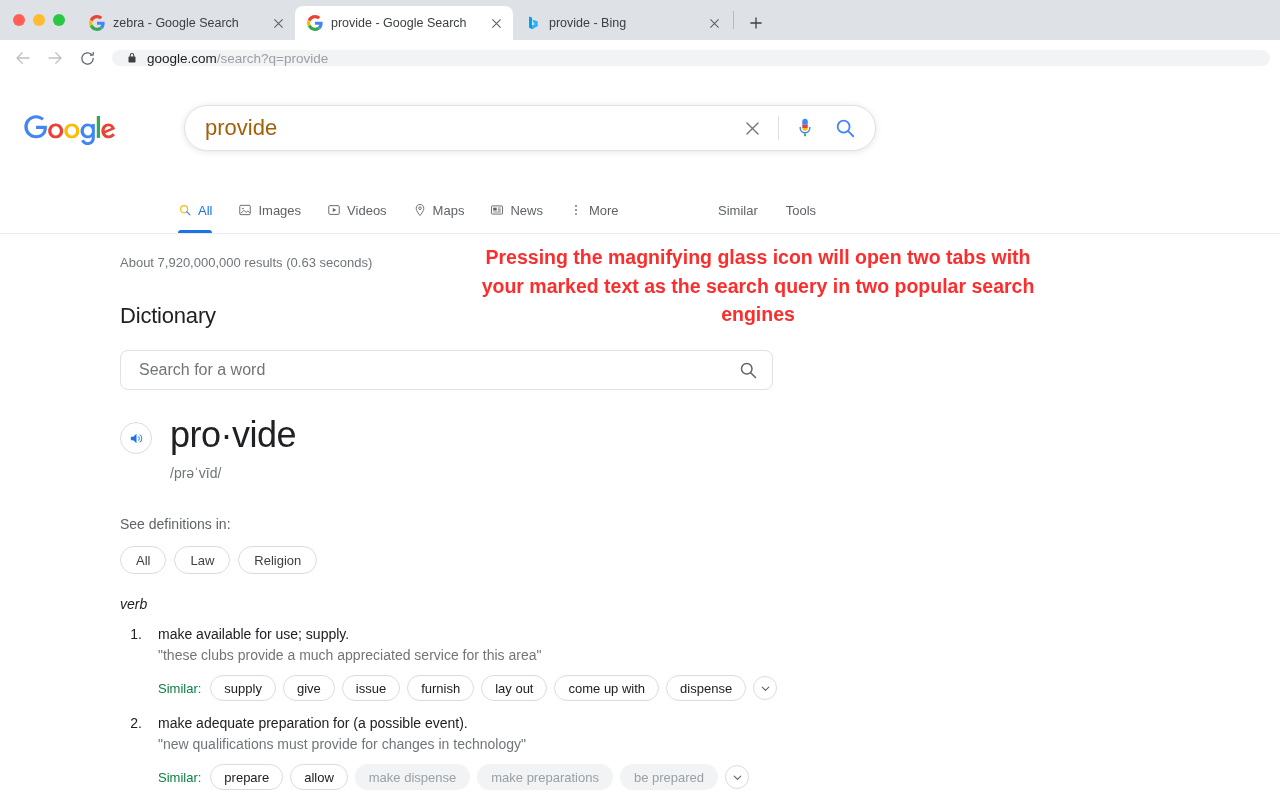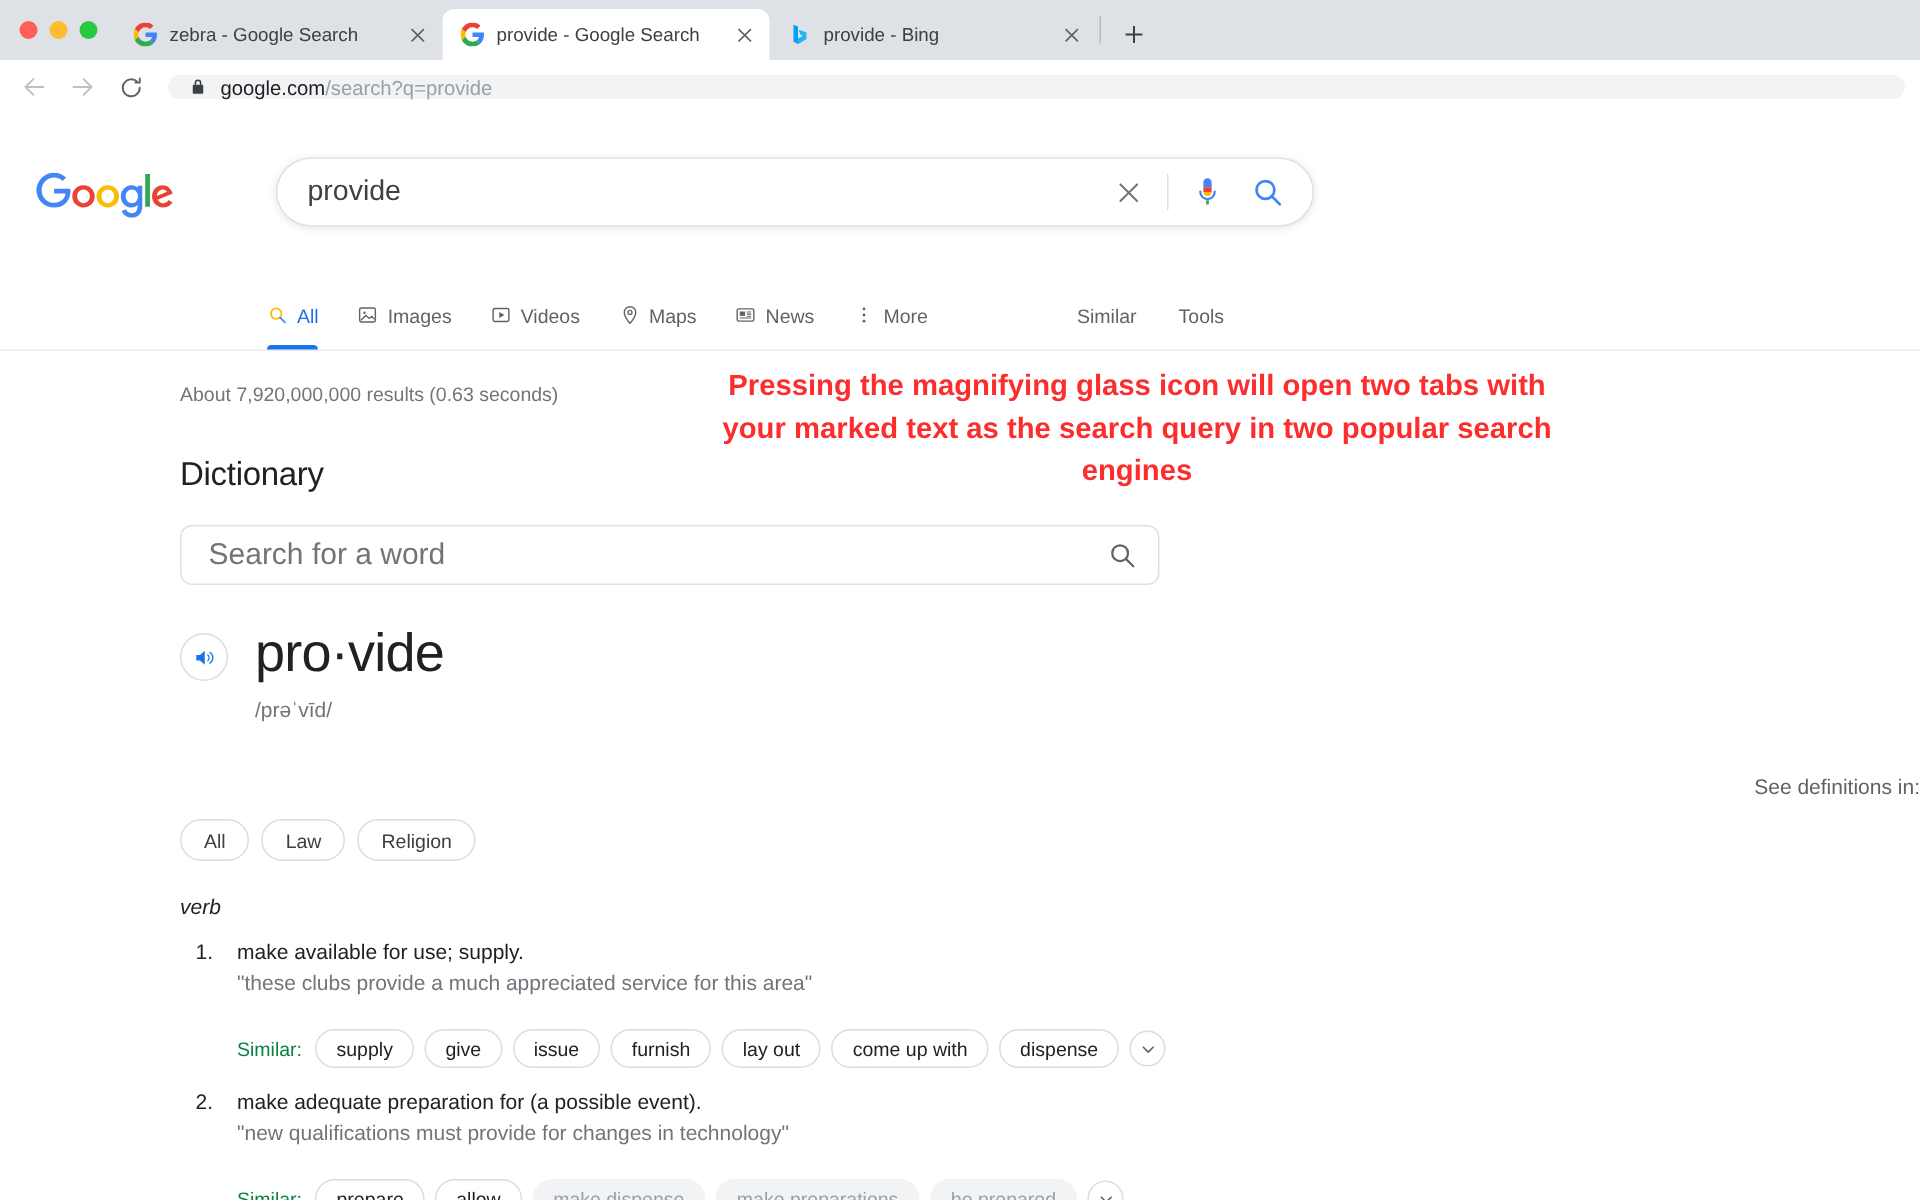--- a/index.html
+++ b/index.html
@@ -130,22 +130,22 @@
     border: 1px solid #dfe1e5;
     border-radius: 24px;
     display: flex;
     align-items: center;
     padding: 0 16px 0 20px;
     box-shadow: 0 1px 6px rgba(32,33,36,.12);
     background: #fff;
   }
   #search-input-text {
     flex: 1 1 auto;
-    font-size: 19px;
-    color: #404040;
+    font-size: 22px;
+    color: #a16207;
     line-height: 20px;
   }
   #clear-btn {
     width: 28px; height: 28px;
     display: flex; align-items: center; justify-content: center;
     color: #70757a;
     flex: 0 0 28px;
   }
   .sb-divider { width: 1px; height: 24px; background: #dfe1e5; margin: 0 12px; }
   #mic-btn, #search-btn {
@@ -223,21 +223,21 @@
     width: 653px;
     height: 40px;
     border: 1px solid #dfe1e5;
     border-radius: 8px;
     display: flex;
     align-items: center;
     padding: 0 14px 0 18px;
   }
   #word-search-placeholder {
     flex: 1 1 auto;
-    font-size: 20px;
+    font-size: 16px;
     color: #70757a;
   }
   #word-search-icon { color: #5f6368; display: flex; }
 
   #word-block {
     margin-top: 25px;
     display: flex;
     align-items: flex-start;
   }
   #speaker-btn {
@@ -259,21 +259,20 @@
   #phonetic {
     font-size: 14px;
     color: #70757a;
     margin-top: 10px;
   }
 
   #see-defs {
     margin-top: 35px;
     font-size: 14px;
     color: #5f6368;
-    text-align: right;
   }
   #filter-chips {
     margin-top: 14px;
     display: flex;
     gap: 8px;
   }
   .fchip {
     height: 28px;
     border: 1px solid #dadce0;
     border-radius: 14px;
@@ -294,21 +293,21 @@
     font-size: 14px;
     color: #202124;
     line-height: 19px;
   }
   .sense-body { margin-left: 16px; }
   .sense-def { font-size: 14px; color: #202124; line-height: 19px; }
   .sense-example {
     font-size: 14px; color: #70757a; line-height: 19px; margin-top: 2px;
   }
   .similar-row {
-    margin-top: 21px;
+    margin-top: 10px;
     display: flex; align-items: center; gap: 7px;
   }
   .similar-label {
     font-size: 13px; color: #0b8043; margin-right: 2px;
   }
   .schip {
     height: 26px;
     border: 1px solid #dadce0;
     border-radius: 13px;
     padding: 0 13px;

